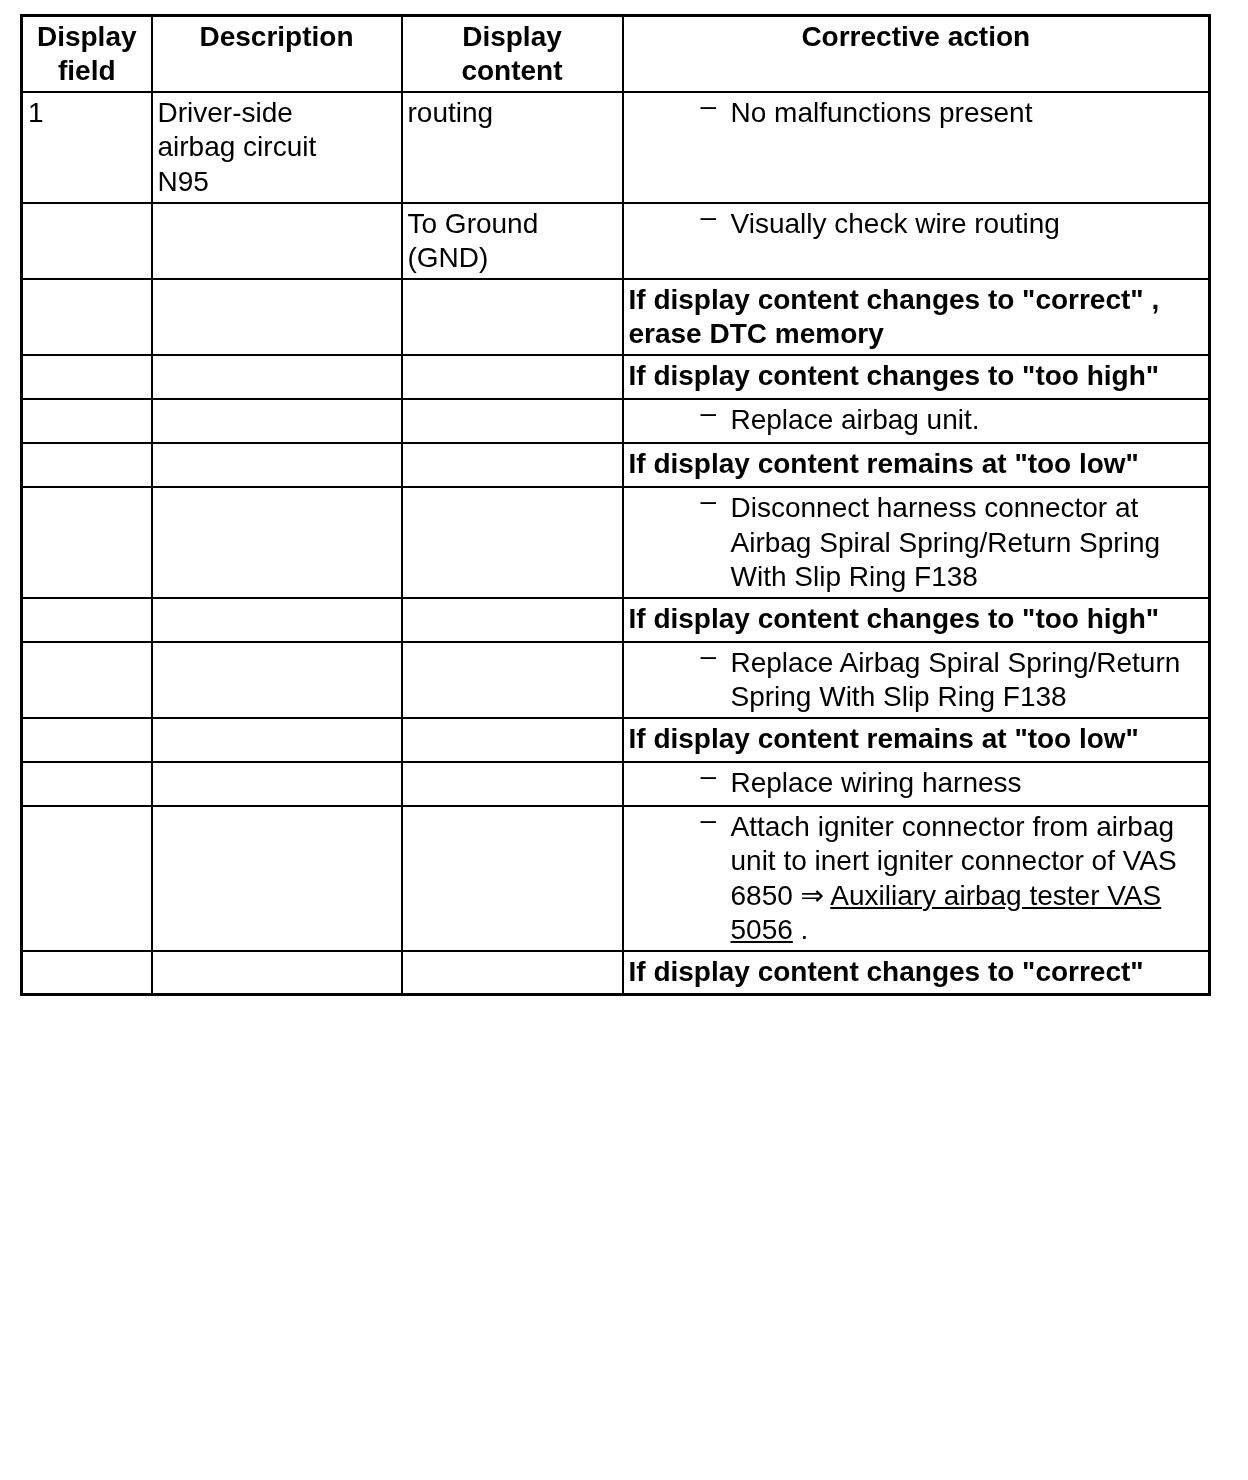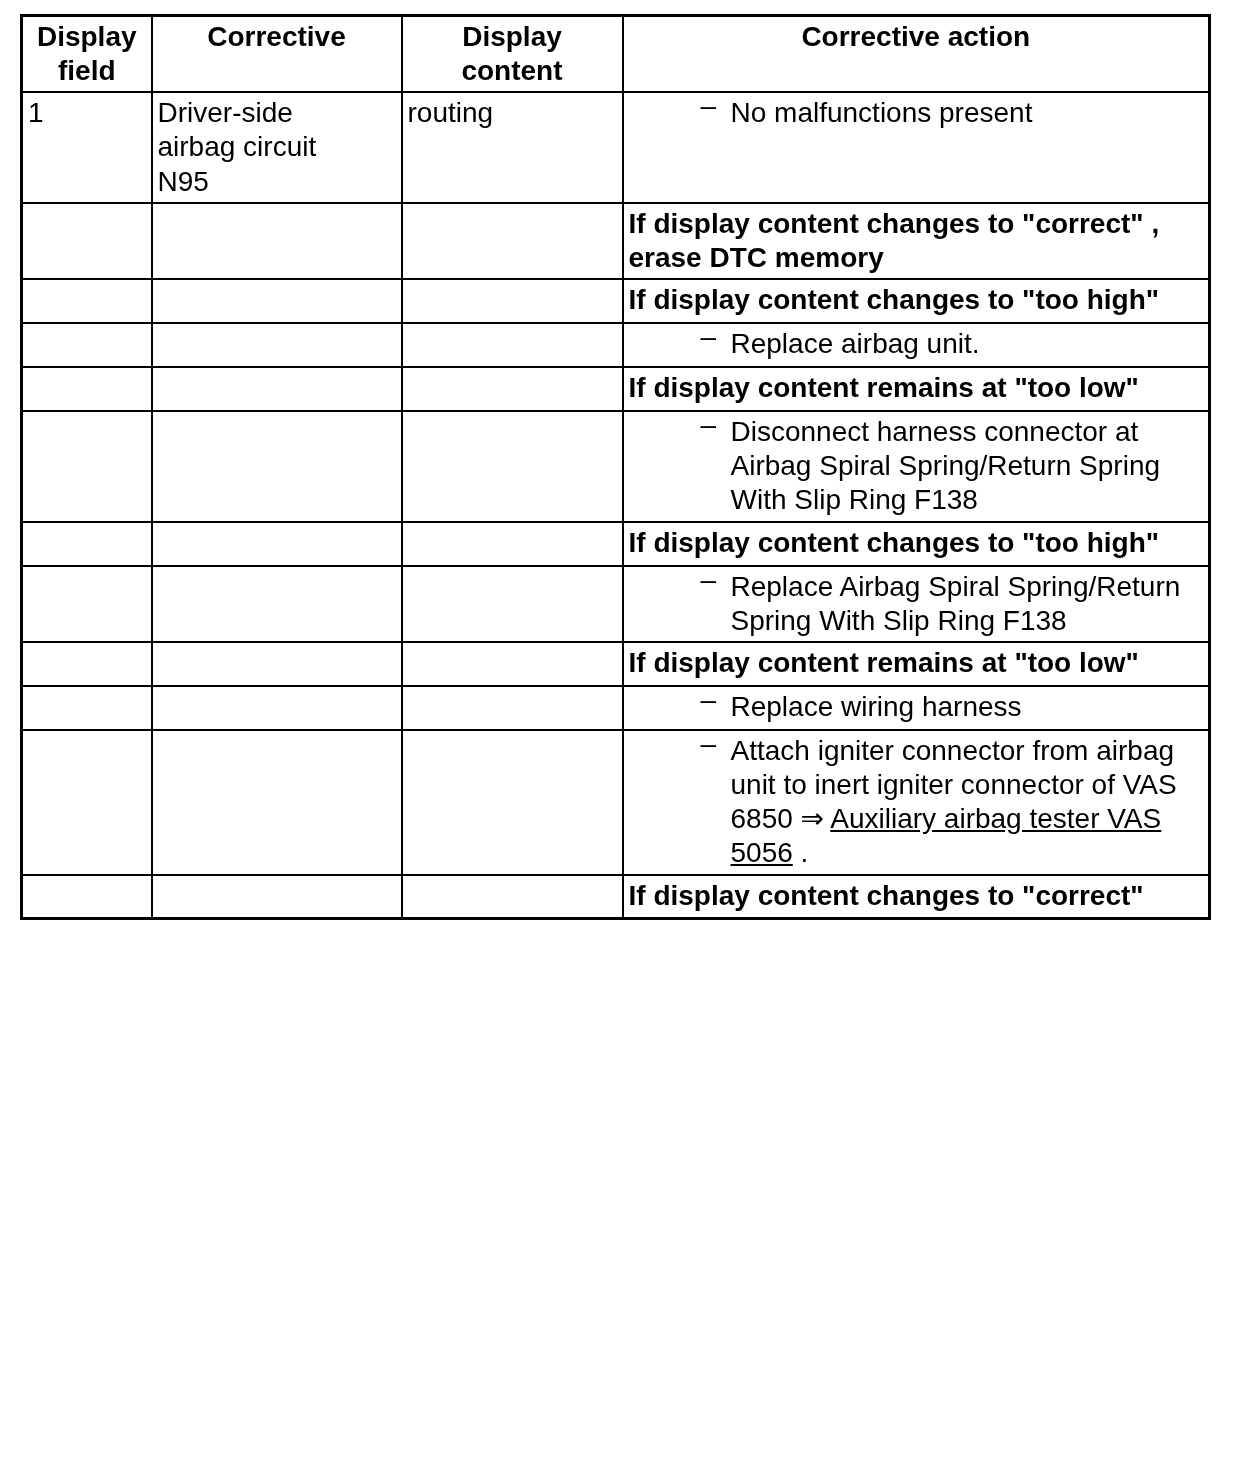--- a/index.html
+++ b/index.html
@@ -82,21 +82,21 @@
     <colgroup>
       <col class="c-field">
         <col class="c-desc">
         <col class="c-content">
         <col class="c-action">
     </colgroup>
     <thead>
       <tr>
         <th>Display
 field</th>
-        <th>Corrective</th>
+        <th>Description</th>
         <th>Display
 content</th>
         <th>Corrective action</th>
       </tr>
     </thead>
     <tbody>
 
       <tr>
         <td class="prewrap">1</td>
         <td class="prewrap">Driver-side
@@ -104,20 +104,32 @@
 N95</td>
         <td class="prewrap">routing</td>
         <td class="action">
           <div class="bullet-item">
             <span class="dash">–</span>
             <span class="bullet-text">No malfunctions present</span>
           </div>
         </td>
       </tr>
 
+      <tr>
+        <td></td>
+        <td></td>
+        <td class="prewrap">To Ground
+(GND)</td>
+        <td class="action">
+          <div class="bullet-item">
+            <span class="dash">–</span>
+            <span class="bullet-text">Visually check wire routing</span>
+          </div>
+        </td>
+      </tr>
 
 
       <tr>
         <td></td>
         <td></td>
         <td></td>
         <td class="action">
           <span class="plain-text">If display content changes to "correct" ,
 erase DTC memory</span>
         </td>

